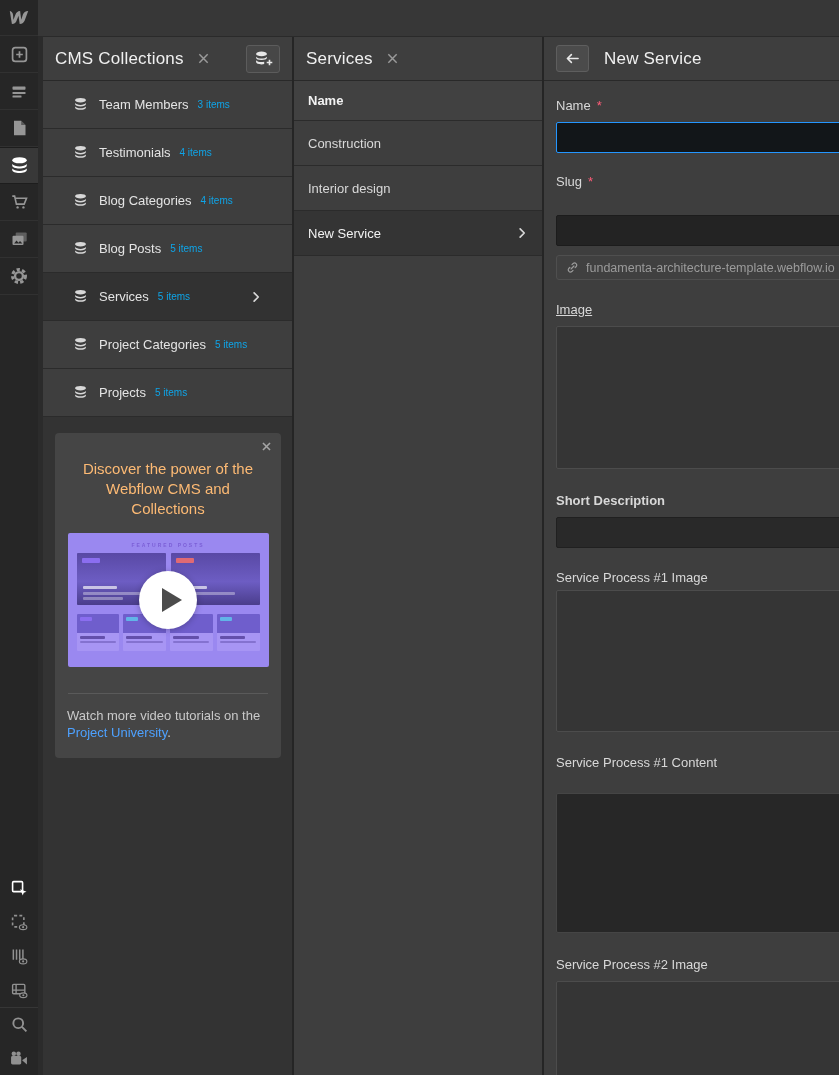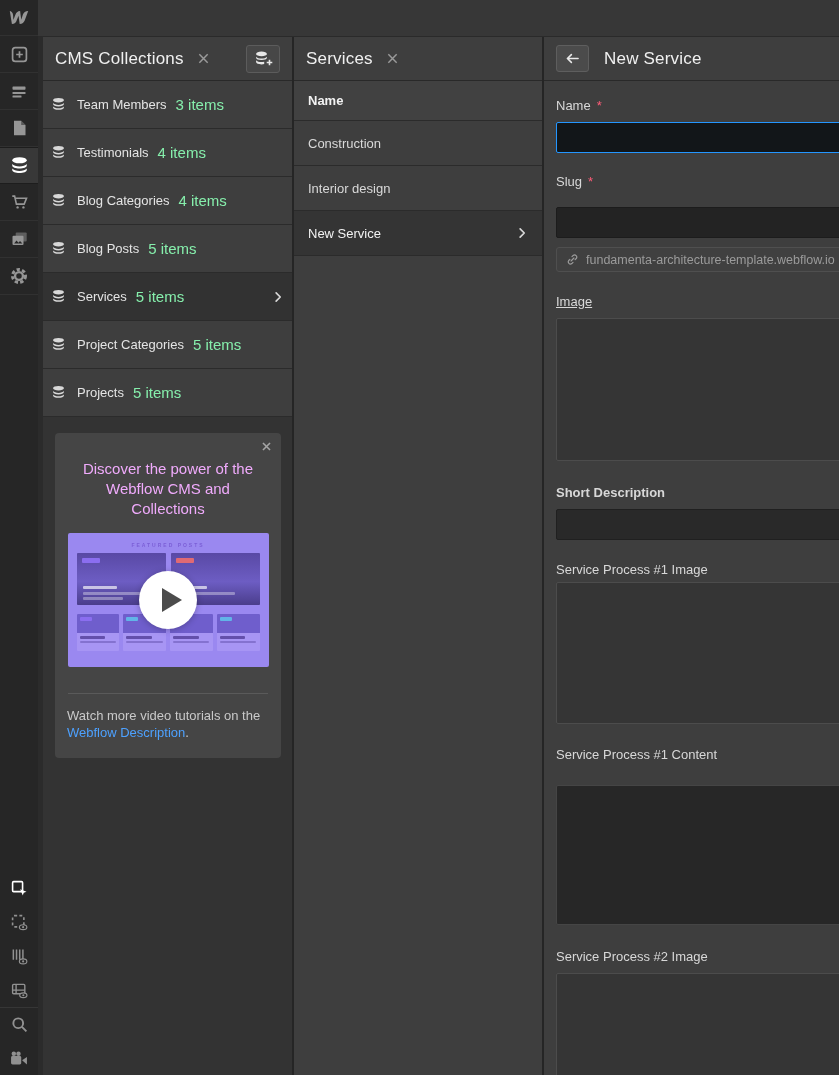--- a/index.html
+++ b/index.html
@@ -38,35 +38,35 @@
 
   
   .panel-collections { left:38px; width:254px; background:#333333; border-left:5px solid #2b2b2b; }
   .addcol-btn {
     margin-left:auto; width:34px; height:28px; border-radius:3px;
     background:#474747; border:1px solid #5c5c5c; display:flex; align-items:center; justify-content:center;
     color:#e8e8e8; cursor:pointer;
   }
   .crow {
     height:48px; background:#3e3e3e; border-bottom:1px solid #2b2b2b;
-    display:flex; align-items:center; padding:0 8px; cursor:pointer;
+    display:flex; align-items:center; padding:0 30px; cursor:pointer;
   }
   .crow.selected { background:#323232; }
   .crow .stack { color:#d8d8d8; margin-right:11px; flex:none; }
   .clabel { font-size:13px; color:#e4e4e4; }
-  .ccount { font-size:15px; color:#86efac; margin-left:9px; }
+  .ccount { font-size:10px; color:#0ea5e9; margin-left:9px; }
   .crow .chev { margin-left:auto; color:#d8d8d8; }
 
   
   .promo {
     margin:16px 11px 0 12px; background:#454545; border-radius:4px;
     padding:10px 12px 17px; position:relative;
   }
   .promo-close { position:absolute; top:8px; right:9px; color:#a5a5a5; cursor:pointer; }
-  .promo-title { margin-top:16px; text-align:center; font-size:15px; line-height:20px; color:#f0abfc; padding:0 6px; }
+  .promo-title { margin-top:16px; text-align:center; font-size:15px; line-height:20px; color:#fdba74; padding:0 6px; }
   .thumb {
     width:201px; height:134px; margin:14px auto 0; background:#9a88f0;
     border-radius:2px; position:relative; overflow:hidden; cursor:pointer;
   }
   .tv-head { text-align:center; padding-top:9px; font-size:5px; font-weight:bold; letter-spacing:2px; color:#7b5fd6; }
   .tv-row1 { display:flex; gap:5px; margin:5px 9px 0; }
   .tv-card-lg { flex:1; height:52px; border-radius:1px; background:#7767d2; position:relative; overflow:hidden; }
   .tv-card-lg .ph { position:absolute; inset:0; background:linear-gradient(180deg, rgba(52,36,110,.45), rgba(52,36,110,.15) 55%, rgba(30,20,70,.5)); }
   .chip { position:absolute; top:5px; left:5px; width:18px; height:5px; border-radius:1px; }
   .chip.purple { background:#8b6ef0; }
@@ -106,21 +106,21 @@
   .panel-editor { left:542px; width:297px; background:#3e3e3e; border-left:2px solid #252525; }
   .back-btn {
     width:33px; height:27px; border-radius:3px; background:#4b4b4b; border:1px solid #5e5e5e;
     display:flex; align-items:center; justify-content:center; color:#e8e8e8; cursor:pointer; flex:none;
   }
   .panel-editor .ptitle { margin-left:15px; }
   .editor-body { padding:0 0 0 12px; }
   .flabel { display:flex; align-items:baseline; font-size:13px; color:#d8d8d8; }
   .flabel .req { color:#ff5c78; margin-left:6px; font-size:13px; }
   .m-name  { margin:17px 0 9px; }
-  .m-slug  { margin:21px 0 18px; }
+  .m-slug  { margin:21px 0 26px; }
   .m-image { margin:22px 0 9px;text-decoration:underline; }
   .m-short { margin:24px 0 9px;font-weight:bold; }
   .m-sp1i  { margin:22px 0 5px; }
   .m-sp1c  { margin:23px 0 23px;text-align:right; }
   .m-sp2i  { margin:24px 0 9px; }
   .txt {
     display:block; width:302px; height:31px; border-radius:2px; outline:none;
     color:#e6e6e6; font-family:"Liberation Sans", sans-serif; font-size:13px; padding:0 8px;
   }
   .txt.focused { background:#121619; border:1.5px solid #2496ff; }
@@ -402,21 +402,21 @@
               </div>
               <div class="cap1"></div>
               <div class="cap2"></div>
             </div>
         </div>
         <div class="play"></div>
       </div>
       <div class="promo-divider"></div>
       <div class="promo-footer">
         <span>Watch more video tutorials on the</span><br>
-        <a class="promo-link">Webflow Description</a><span>.</span>
+        <a class="promo-link">Project University</a><span>.</span>
       </div>
     </div>
   </section>
 
   <section class="panel panel-services">
     <header class="phead">
       <span class="ptitle">Services</span>
       <span class="xbtn">
         <svg width="13" height="13" viewBox="0 0 14 14" stroke="currentColor" stroke-width="1.6">
             <path d="M2.5 2.5l9 9M11.5 2.5l-9 9"></path>

